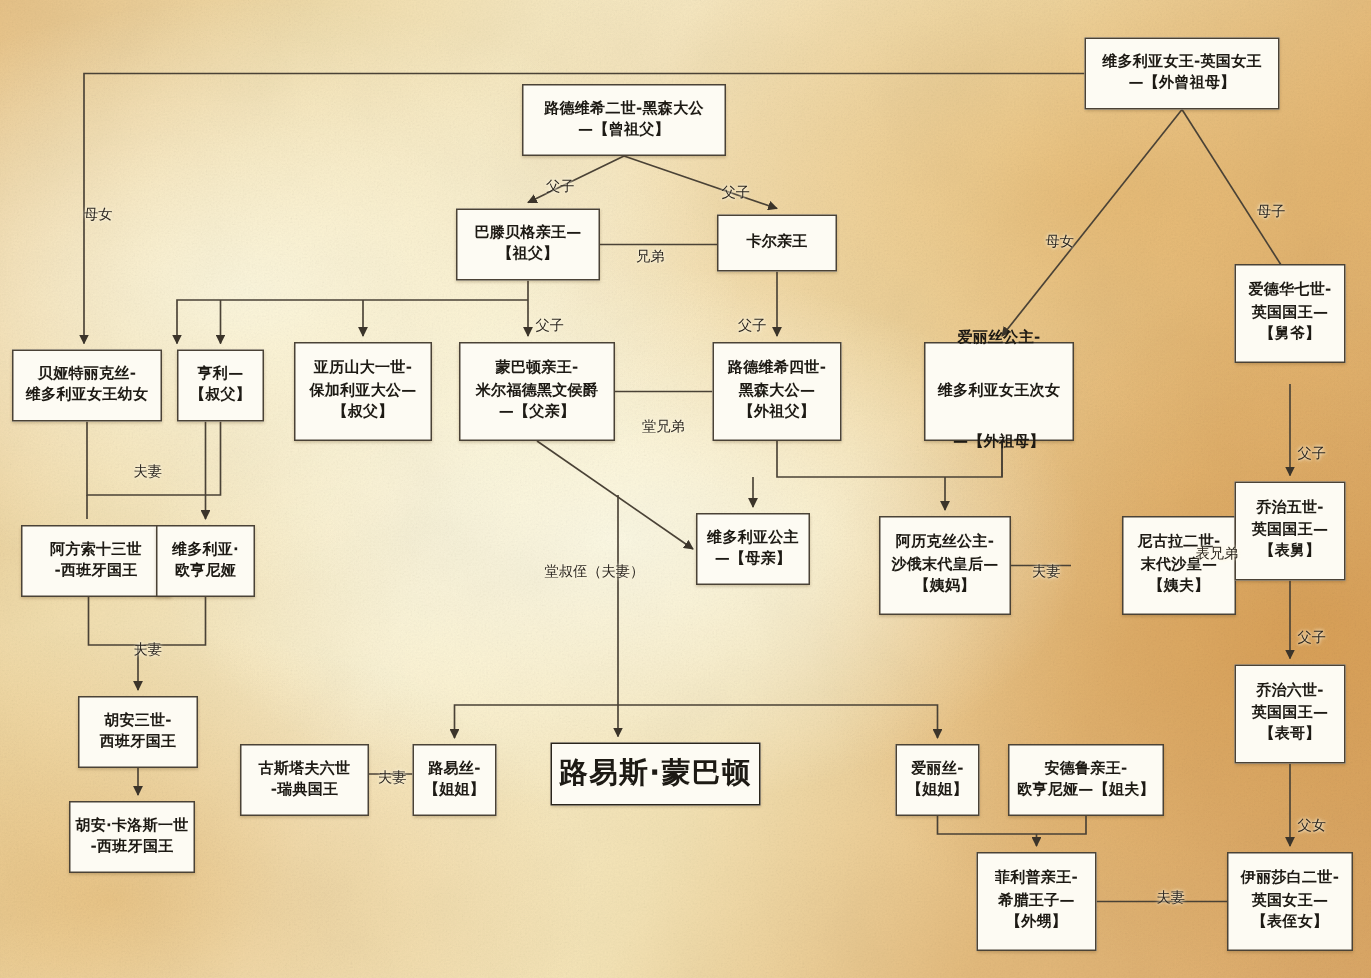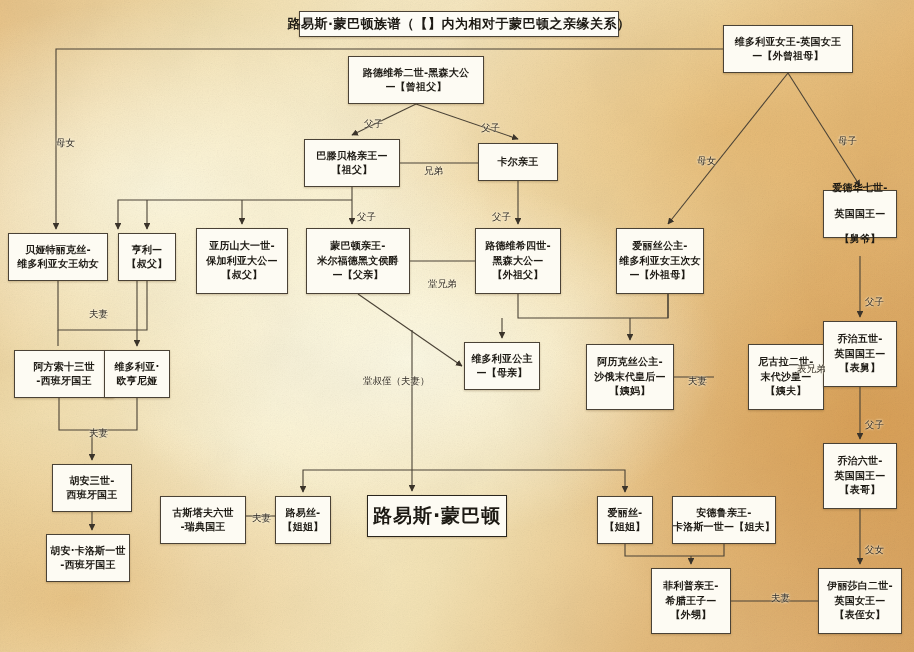--- a/index.html
+++ b/index.html
@@ -133,41 +133,38 @@
       <path d="M 860 387 L 860 439" marker-end="url(#arr)"></path>
 
       <path d="M 860 509 L 860 564" marker-end="url(#arr)"></path>
 
       <path d="M 790 363 L 823 350"></path>
 
       <path d="M 731 601 L 818 601"></path>
     </g>
   </svg>
 
-  <div class="nodeBox title" style="left:299px;top:11px;width:320px;height:26px;">
-    <span class="ln">路易斯·蒙巴顿族谱（【】内为相对于蒙巴顿之亲缘关系）</span>
-  </div>
 
   <div id="nodes">
       <div class="nodeBox" style="left: 723px; top: 25px; width: 130px; height: 48px;">
         <span class="ln">维多利亚女王-英国女王</span>
         <span class="ln">—【外曾祖母】</span>
       </div>
       <div class="nodeBox" style="left: 348px; top: 56px; width: 136px; height: 48px;">
         <span class="ln">路德维希二世-黑森大公</span>
         <span class="ln">—【曾祖父】</span>
       </div>
       <div class="nodeBox" style="left: 304px; top: 139px; width: 96px; height: 48px;">
         <span class="ln">巴滕贝格亲王—</span>
         <span class="ln">【祖父】</span>
       </div>
       <div class="nodeBox" style="left: 478px; top: 143px; width: 80px; height: 38px;">
         <span class="ln">卡尔亲王</span>
       </div>
-      <div class="nodeBox" style="left: 823px; top: 190px; width: 74px; height: 48px; gap: 11px;">
+      <div class="nodeBox" style="left: 823px; top: 176px; width: 74px; height: 66px;">
         <span class="ln">爱德华七世-</span>
         <span class="ln">英国国王—</span>
         <span class="ln">【舅爷】</span>
       </div>
       <div class="nodeBox" style="left: 8px; top: 233px; width: 100px; height: 48px;">
         <span class="ln">贝娅特丽克丝-</span>
         <span class="ln">维多利亚女王幼女</span>
       </div>
       <div class="nodeBox" style="left: 118px; top: 233px; width: 58px; height: 48px;">
         <span class="ln">亨利—</span>
@@ -181,21 +178,21 @@
       <div class="nodeBox" style="left: 306px; top: 228px; width: 104px; height: 66px;">
         <span class="ln">蒙巴顿亲王-</span>
         <span class="ln">米尔福德黑文侯爵</span>
         <span class="ln">—【父亲】</span>
       </div>
       <div class="nodeBox" style="left: 475px; top: 228px; width: 86px; height: 66px;">
         <span class="ln">路德维希四世-</span>
         <span class="ln">黑森大公—</span>
         <span class="ln">【外祖父】</span>
       </div>
-      <div class="nodeBox" style="left: 616px; top: 228px; width: 88px; height: 66px;">
+      <div class="nodeBox" style="left: 616px; top: 228px; width: 100px; height: 66px; gap: 20px;">
         <span class="ln">爱丽丝公主-</span>
         <span class="ln">维多利亚女王次女</span>
         <span class="ln">—【外祖母】</span>
       </div>
       <div class="nodeBox" style="left: 14px; top: 350px; width: 100px; height: 48px;">
         <span class="ln">阿方索十三世</span>
         <span class="ln">-西班牙国王</span>
       </div>
       <div class="nodeBox" style="left: 104px; top: 350px; width: 66px; height: 48px;">
         <span class="ln">维多利亚·</span>
@@ -238,21 +235,21 @@
       </div>
       <div class="nodeBox hero" style="left: 367px; top: 495px; width: 140px; height: 42px;">
         <span class="ln">路易斯·蒙巴顿</span>
       </div>
       <div class="nodeBox" style="left: 597px; top: 496px; width: 56px; height: 48px;">
         <span class="ln">爱丽丝-</span>
         <span class="ln">【姐姐】</span>
       </div>
       <div class="nodeBox" style="left: 672px; top: 496px; width: 104px; height: 48px;">
         <span class="ln">安德鲁亲王-</span>
-        <span class="ln">卡洛斯一世—【姐夫】</span>
+        <span class="ln">欧亨尼娅—【姐夫】</span>
       </div>
       <div class="nodeBox" style="left: 823px; top: 443px; width: 74px; height: 66px;">
         <span class="ln">乔治六世-</span>
         <span class="ln">英国国王—</span>
         <span class="ln">【表哥】</span>
       </div>
       <div class="nodeBox" style="left: 651px; top: 568px; width: 80px; height: 66px;">
         <span class="ln">菲利普亲王-</span>
         <span class="ln">希腊王子—</span>
         <span class="ln">【外甥】</span>

